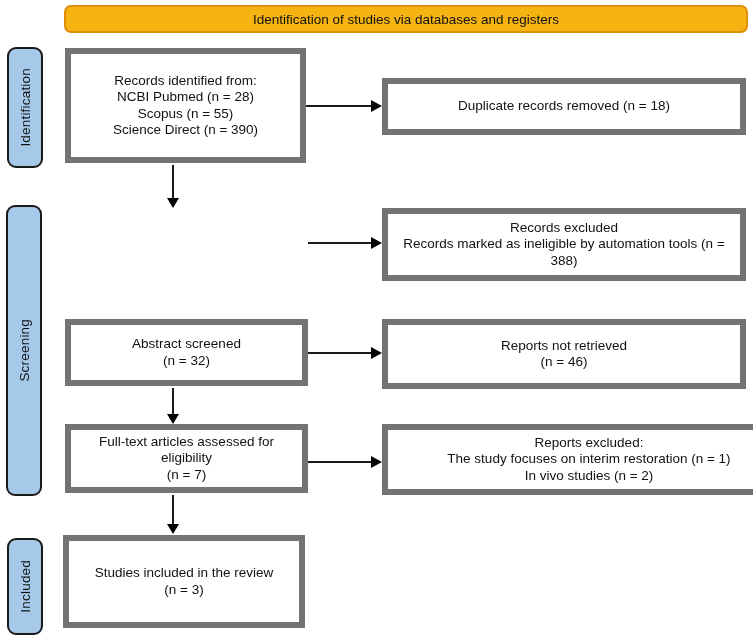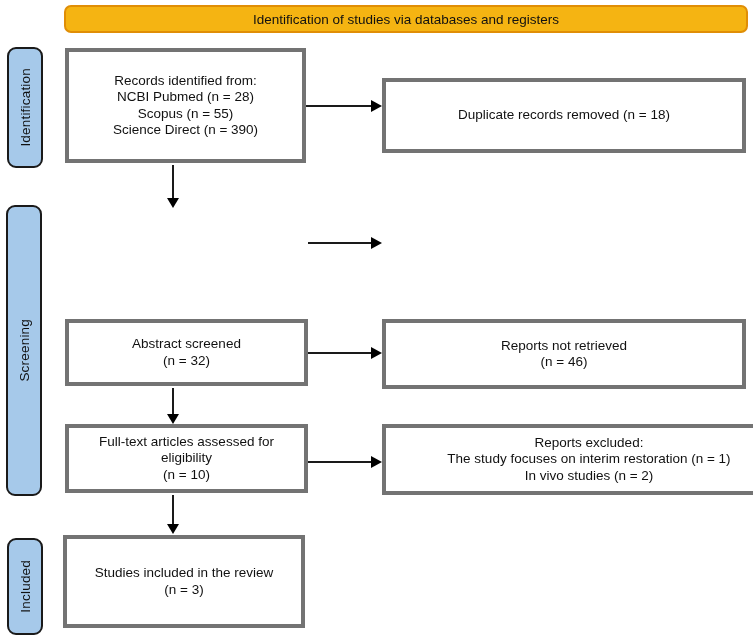--- a/index.html
+++ b/index.html
@@ -42,31 +42,31 @@
     white-space: nowrap;
   }
   .stage-identification { left: 7px; top: 47px; width: 36px; height: 121px; }
   .stage-screening      { left: 6px; top: 205px; width: 36px; height: 291px; }
   .stage-included       { left: 7px; top: 538px; width: 36px; height: 97px; }
 
   
   .wbox {
     position: absolute;
     background: #ffffff;
-    border: 4px solid #737373;
+    border: 6px solid #737373;
     display: flex; align-items: center; justify-content: center;
     text-align: center;
     font-size: 13.5px;
     line-height: 1.22;
     white-space: pre-line;
     padding: 12px 10px;
     box-sizing: border-box;
   }
   .b-records   { left: 65px;  top: 48px;  width: 241px; height: 115px; }
-  .b-dup       { left: 382px; top: 78px;  width: 364px; height: 75px;  }
+  .b-dup       { left: 382px; top: 78px;  width: 364px; height: 57px;  }
   .b-screened  { left: 65px;  top: 210px; width: 243px; height: 67px;  }
   .b-excluded1 { left: 382px; top: 208px; width: 364px; height: 73px;  }
   .b-abstract  { left: 65px;  top: 319px; width: 243px; height: 67px;  }
   .b-notret    { left: 382px; top: 319px; width: 364px; height: 70px;  }
   .b-fulltext  { left: 65px;  top: 424px; width: 243px; height: 69px;  }
   .b-excluded2 { left: 382px; top: 424px; width: 414px; height: 71px;  }
   .b-included  { left: 63px;  top: 535px; width: 242px; height: 93px;  }
 
   
   .arrow-h {
@@ -122,26 +122,28 @@
   </div>
   <div class="stage stage-included">
     <span class="stage-label">Included</span>
   </div>
 
   <div class="wbox b-records">Records identified from:
 NCBI Pubmed (n = 28)
 Scopus (n = 55)
 Science Direct (n = 390)</div>
   <div class="wbox b-dup">Duplicate records removed  (n = 18)</div>
+  <div class="wbox b-excluded1">Records excluded
+Records marked as ineligible by automation tools (n = 388)</div>
   <div class="wbox b-abstract">Abstract screened
 (n = 32)</div>
   <div class="wbox b-notret">Reports not retrieved
 (n = 46)</div>
   <div class="wbox b-fulltext">Full-text articles assessed for eligibility
-(n = 10)</div>
+(n = 7)</div>
   <div class="wbox b-excluded2">Reports excluded:
 The study focuses on interim restoration (n = 1)
 In vivo studies (n = 2)</div>
   <div class="wbox b-included">Studies included in the review
 (n = 3)</div>
 
   <div class="arrow-h ah-1"></div>
   <div class="arrow-h ah-2"></div>
   <div class="arrow-h ah-3"></div>
   <div class="arrow-h ah-4"></div>

